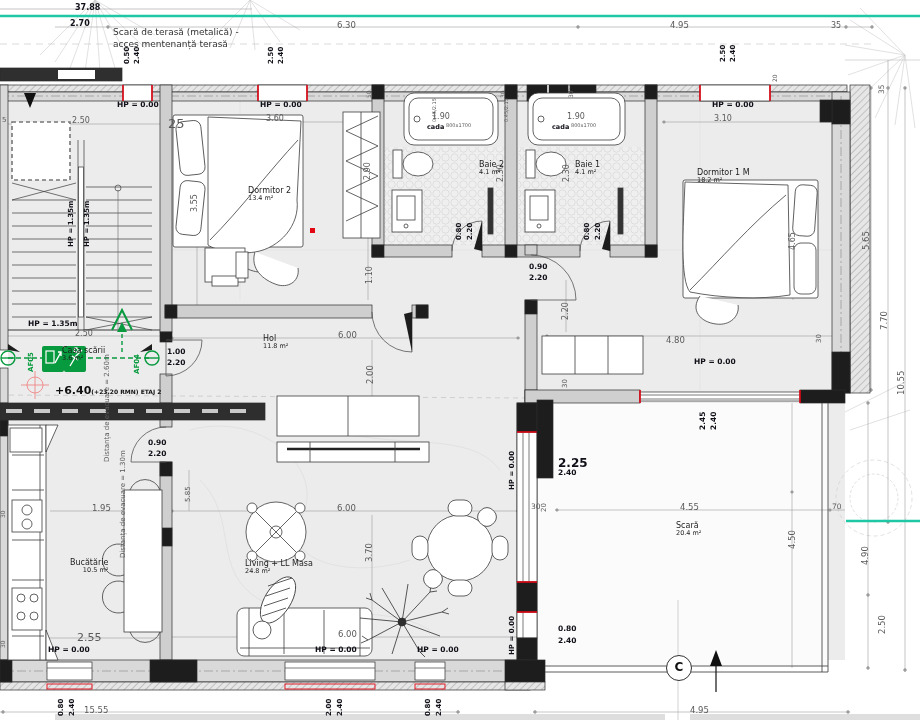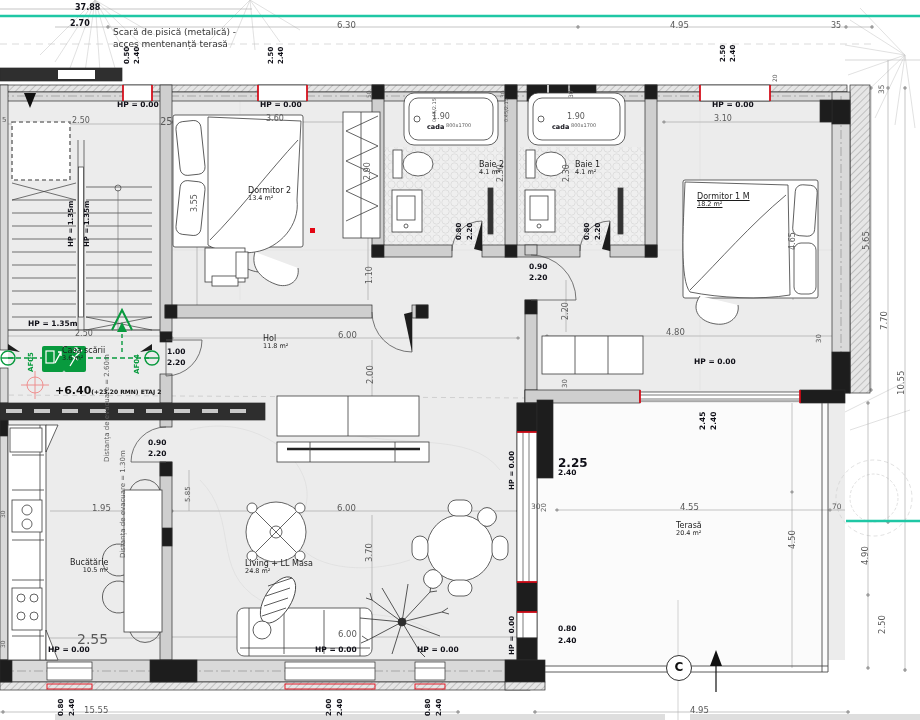--- a/index.html
+++ b/index.html
@@ -534,21 +534,21 @@
       <span class="lbl b v" style="left: 134px; top: 64px; font-size: 7px;">2.40</span>
       <span class="lbl b v" style="left: 268px; top: 64px; font-size: 7px;">2.50</span>
       <span class="lbl b v" style="left: 278px; top: 64px; font-size: 7px;">2.40</span>
       <span class="lbl b v" style="left: 720px; top: 62px; font-size: 7px;">2.50</span>
       <span class="lbl b v" style="left: 730px; top: 62px; font-size: 7px;">2.40</span>
       <span class="lbl b" style="left: 117px; top: 101px; font-size: 7.5px;">HP = 0.00</span>
       <span class="lbl b" style="left: 260px; top: 101px; font-size: 7.5px;">HP = 0.00</span>
       <span class="lbl b" style="left: 712px; top: 101px; font-size: 7.5px;">HP = 0.00</span>
       <span class="lbl" style="left: 72px; top: 117px; font-size: 8px;">2.50</span>
       <span class="lbl" style="left: 2px; top: 117px; font-size: 7px;">5</span>
-      <span class="lbl" style="left: 160px; top: 117px; font-size: 10px; text-align: right;">25</span>
+      <span class="lbl" style="left: 168px; top: 117px; font-size: 13px; text-align: right;">25</span>
       <span class="lbl b v" style="left: 68px; top: 247px; font-size: 7px;">HP = 1.35m</span>
       <span class="lbl b v" style="left: 84px; top: 247px; font-size: 7px;">HP = 1.35m</span>
       <span class="lbl b" style="left: 28px; top: 320px; font-size: 7.5px;">HP = 1.35m</span>
       <span class="lbl" style="left: 75px; top: 330px; font-size: 8px;">2.50</span>
       <span class="lbl" style="left: 266px; top: 115px; font-size: 8px;">3.60</span>
       <span class="lbl v" style="left: 191px; top: 212px; font-size: 8px;">3.55</span>
       <span class="lbl v" style="left: 364px; top: 180px; font-size: 8px;">2.90</span>
       <span class="lbl v" style="left: 366px; top: 284px; font-size: 8px;">1.10</span>
       <span class="lbl" style="left: 432px; top: 113px; font-size: 8px;">1.90</span>
       <span class="lbl" style="left: 567px; top: 113px; font-size: 8px;">1.90</span>
@@ -570,30 +570,30 @@
       <span class="lbl v" style="left: 772px; top: 82px; font-size: 6px;">20</span>
       <span class="lbl" style="left: 714px; top: 115px; font-size: 8px;">3.10</span>
       <span class="lbl v" style="left: 789px; top: 250px; font-size: 8px;">4.65</span>
       <span class="lbl b" style="left: 167px; top: 348px; font-size: 7.5px;">1.00</span>
       <span class="lbl b" style="left: 167px; top: 359px; font-size: 7.5px;">2.20</span>
       <span class="lbl" style="left: 338px; top: 331px; font-size: 8.5px;">6.00</span>
       <span class="lbl v" style="left: 366px; top: 384px; font-size: 8.5px;">2.00</span>
       <span class="lbl b" style="left: 529px; top: 263px; font-size: 7.5px;">0.90</span>
       <span class="lbl b" style="left: 529px; top: 274px; font-size: 7.5px;">2.20</span>
       <span class="lbl v" style="left: 562px; top: 320px; font-size: 8px;">2.20</span>
-      <span class="lbl" style="left: 666px; top: 328px; font-size: 8.5px;">4.80</span>
+      <span class="lbl" style="left: 666px; top: 336px; font-size: 8.5px;">4.80</span>
       <span class="lbl b" style="left: 694px; top: 358px; font-size: 7.5px;">HP = 0.00</span>
       <span class="lbl v" style="left: 816px; top: 343px; font-size: 7px;">30</span>
       <span class="lbl v" style="left: 562px; top: 388px; font-size: 7px;">30</span>
       <span class="lbl v" style="left: 104px; top: 462px; font-size: 7px;">Distanța de evacuare = 2.60m</span>
       <span class="lbl v" style="left: 120px; top: 558px; font-size: 7px;">Distanța de evacuare = 1.30m</span>
       <span class="lbl b" style="left: 148px; top: 439px; font-size: 7.5px;">0.90</span>
       <span class="lbl b" style="left: 148px; top: 450px; font-size: 7.5px;">2.20</span>
       <span class="lbl" style="left: 92px; top: 504px; font-size: 8.5px;">1.95</span>
-      <span class="lbl" style="left: 77px; top: 632px; font-size: 14px;">2.55</span>
+      <span class="lbl" style="left: 77px; top: 632px; font-size: 11px;">2.55</span>
       <span class="lbl b" style="left: 48px; top: 646px; font-size: 7.5px;">HP = 0.00</span>
       <span class="lbl" style="left: 337px; top: 504px; font-size: 8.5px;">6.00</span>
       <span class="lbl v" style="left: 365px; top: 562px; font-size: 8.5px;">3.70</span>
       <span class="lbl" style="left: 338px; top: 630px; font-size: 8.5px;">6.00</span>
       <span class="lbl b" style="left: 315px; top: 646px; font-size: 7.5px;">HP = 0.00</span>
       <span class="lbl b" style="left: 417px; top: 646px; font-size: 7.5px;">HP = 0.00</span>
       <span class="lbl v" style="left: 185px; top: 502px; font-size: 7px;">5.85</span>
       <span class="lbl b v" style="left: 509px; top: 490px; font-size: 7px;">HP = 0.00</span>
       <span class="lbl b v" style="left: 509px; top: 655px; font-size: 7px;">HP = 0.00</span>
       <span class="lbl b v" style="left: 699px; top: 430px; font-size: 7.5px;">2.45</span>
@@ -628,45 +628,45 @@
         <div class="rarea">13.4 m²</div>
       </div>
       <div class="room-label" style="left: 447px; top: 160px; margin-left: 32px;">
         <div class="rname">Baie 2</div>
         <div class="rarea">4.1 m²</div>
       </div>
       <div class="room-label" style="left: 575px; top: 160px;">
         <div class="rname">Baie 1</div>
         <div class="rarea">4.1 m²</div>
       </div>
-      <div class="room-label" style="left: 697px; top: 192px; text-decoration: underline;">
+      <div class="room-label" style="left: 697px; top: 168px;">
         <div class="rname">Dormitor 1 M</div>
         <div class="rarea">18.2 m²</div>
       </div>
       <div class="room-label" style="left: 263px; top: 334px;">
         <div class="rname">Hol</div>
         <div class="rarea">11.8 m²</div>
       </div>
       <div class="room-label" style="left: 70px; top: 558px; text-align: right;">
         <div class="rname">Bucătărie</div>
         <div class="rarea">10.5 m²</div>
       </div>
       <div class="room-label" style="left: 245px; top: 559px;">
         <div class="rname">Living + LL Masa</div>
         <div class="rarea">24.8 m²</div>
       </div>
       <div class="room-label" style="left: 676px; top: 521px;">
-        <div class="rname">Terasă</div>
+        <div class="rname">Scară</div>
         <div class="rarea">20.4 m²</div>
       </div>
     </div>
 
 <div class="layer">
   <div class="note" style="left:113px;top:26px;">
-    <div>Scară de pisică (metalică) -</div>
+    <div>Scară de terasă (metalică) -</div>
     <div>acces mentenanță terasă</div>
   </div>
 
   <div class="room-label" style="left:62px;top:346px;">
     <div class="rname">Casa scării</div>
     <div class="rarea">3.6 m²</div>
   </div>
 
   <div class="lvl" style="left:55px;top:379px;">
     <span class="big">+6.40</span><span class="small">(+23.20 RMN) ETAJ 2</span>

